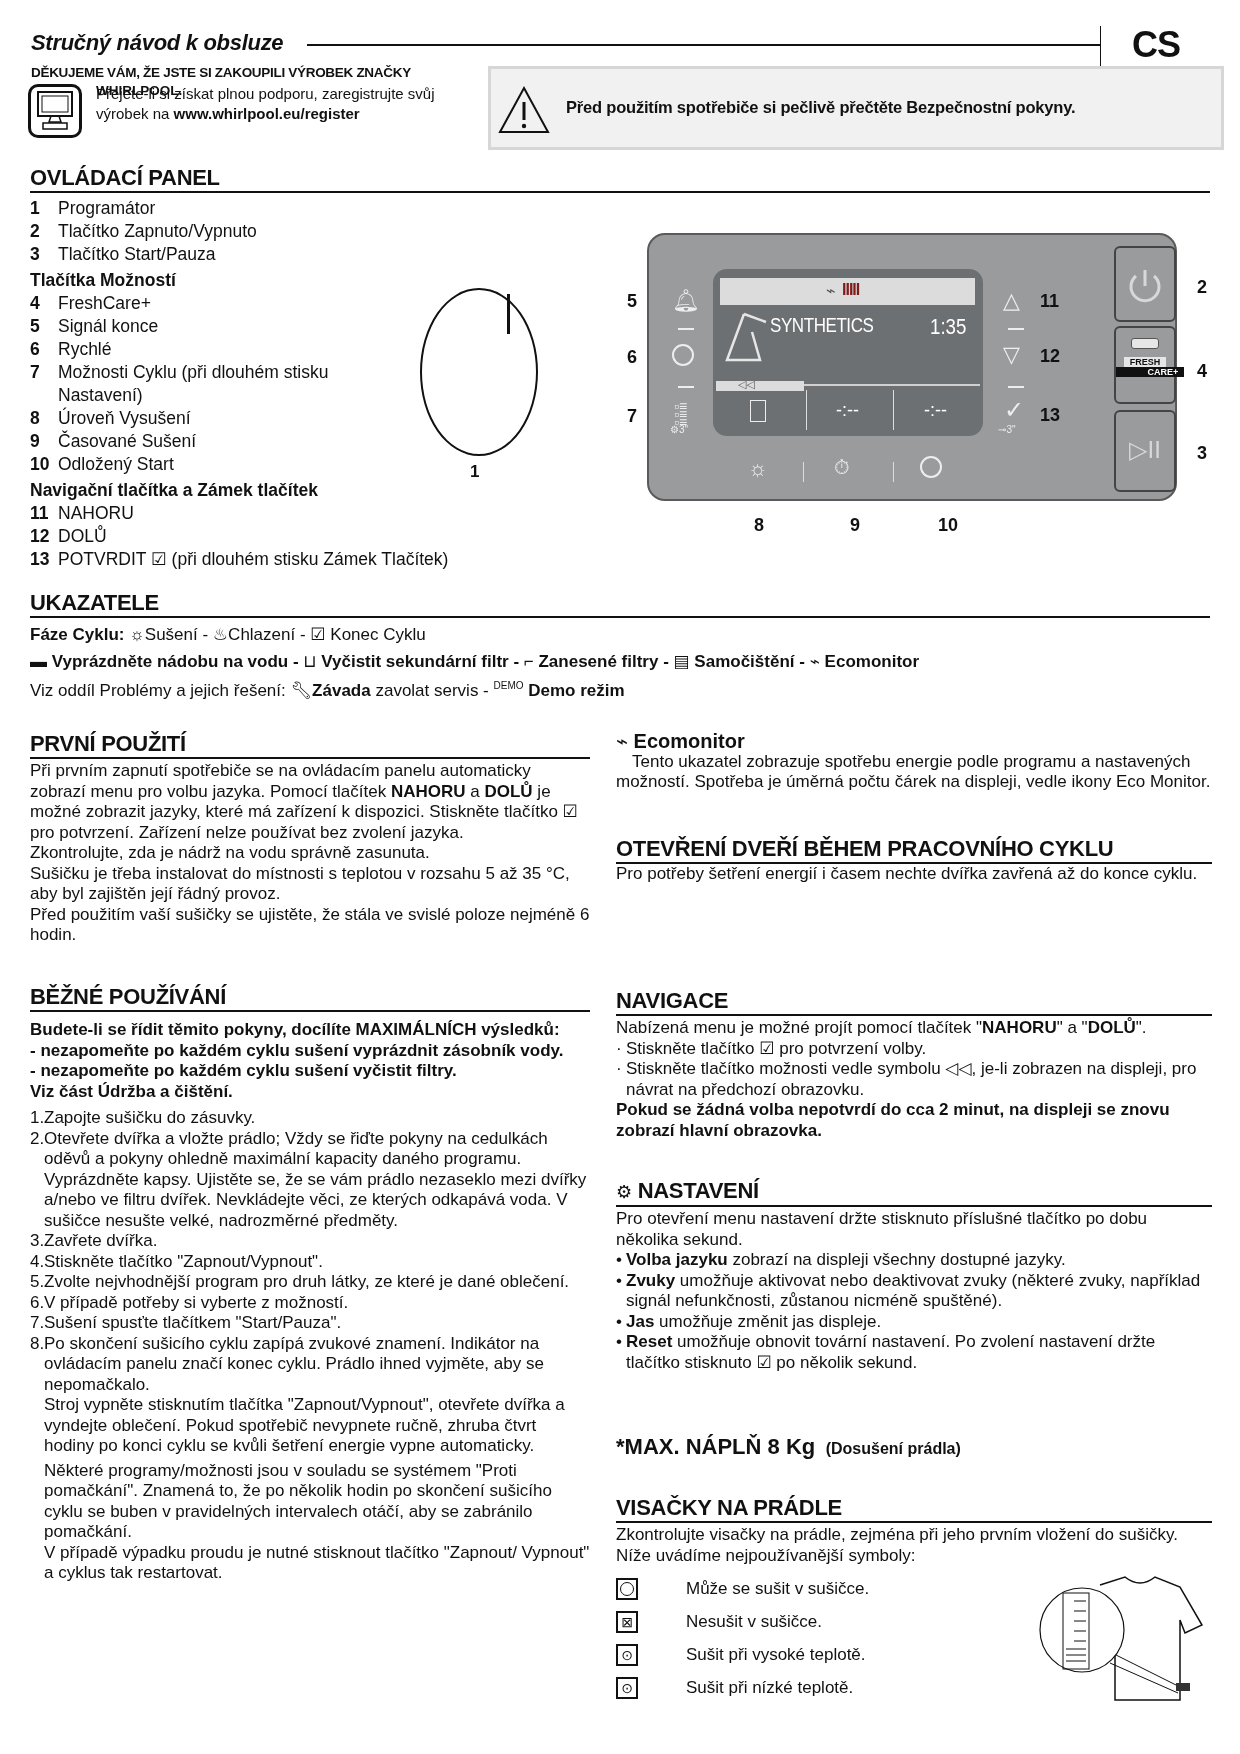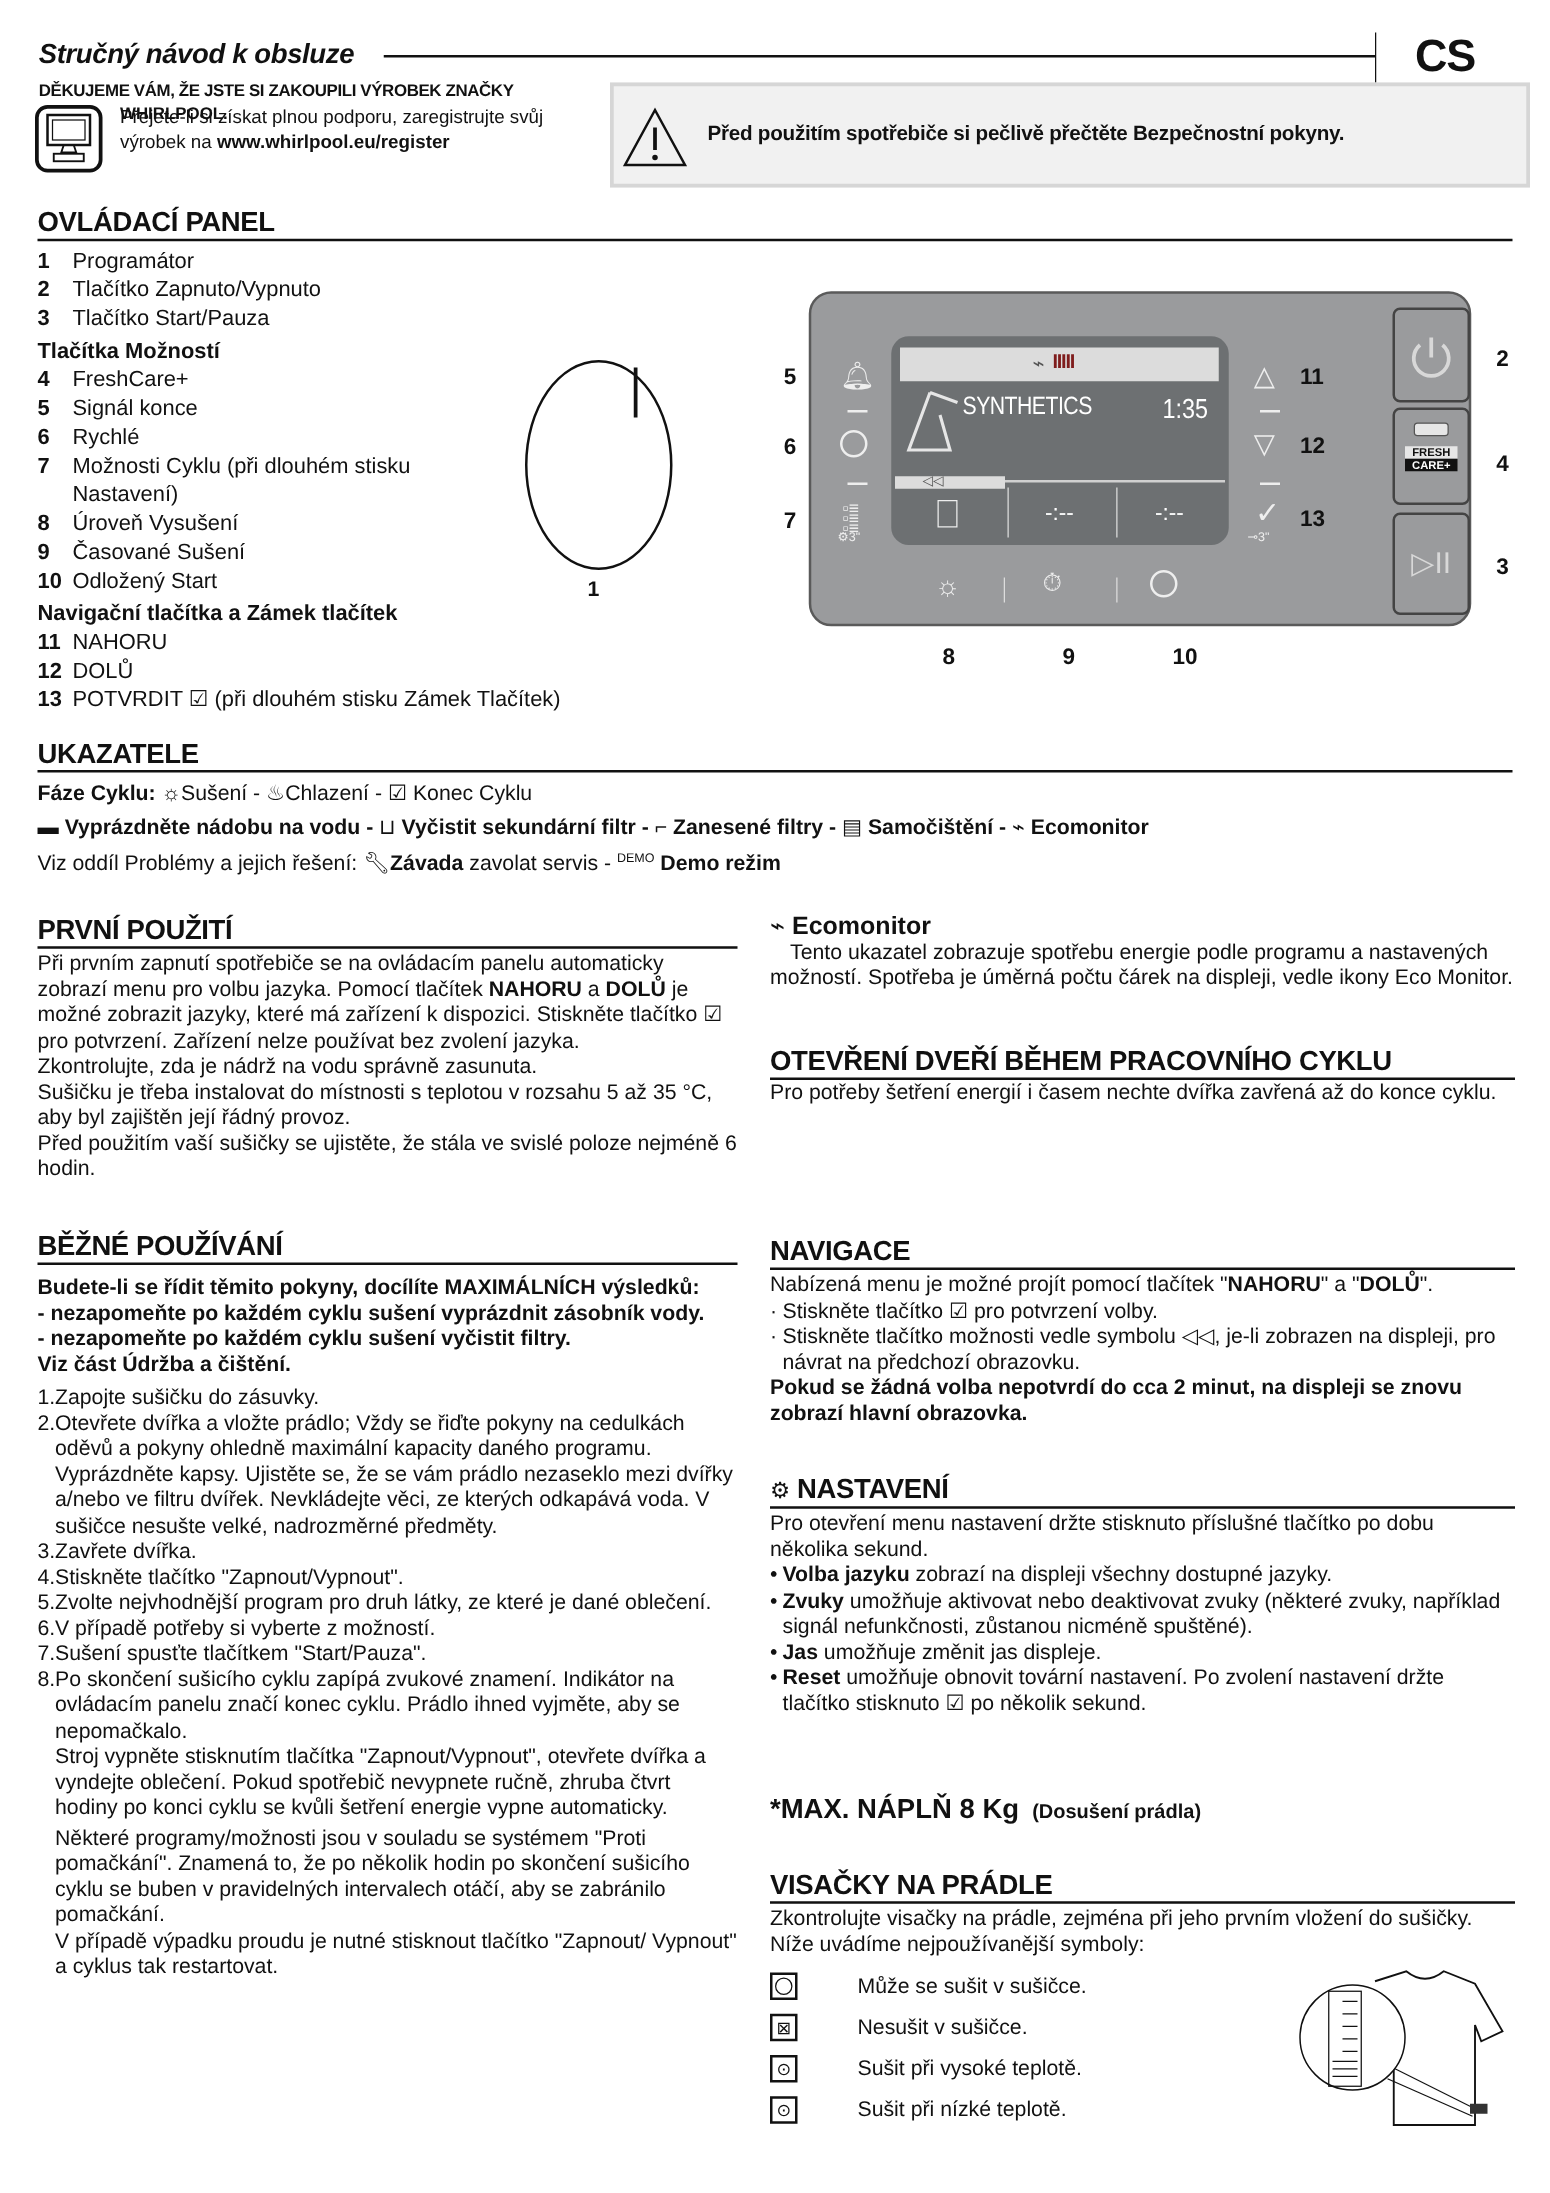--- a/index.html
+++ b/index.html
@@ -193,21 +193,21 @@
 
 <div class="abs side-btn" style="left:1114px;top:246px;height:76px;">
   <svg width="58" height="72" viewBox="0 0 58 72">
       <path d="M20 28 A14 14 0 1 0 38 28" fill="none" stroke="#d8d8d8" stroke-width="3"></path>
       <line x1="29" y1="22" x2="29" y2="38" stroke="#d8d8d8" stroke-width="3"></line>
     </svg>
 </div>
 <div class="abs side-btn" style="left:1114px;top:326px;height:78px;">
   <div style="margin:10px auto 0;width:26px;height:9px;background:#e6e6e6;border:1px solid #555;border-radius:3px;"></div>
   <div style="margin:8px auto 0;width:42px;background:#e6e6e6;font-size:9px;font-weight:bold;text-align:center;">FRESH</div>
-  <div style="margin:0 auto;width:42px;background:#111;color:#fff;font-size:9px;font-weight:bold;text-align:center;">CARE+</div>
+  <div style="margin:0 auto;width:42px;background:#111;color:#fff;font-size:9px;font-weight:bold;text-align:center;padding-left:26px;">CARE+</div>
 </div>
 <div class="abs side-btn" style="left:1114px;top:410px;height:82px;">
   <div style="text-align:center;margin-top:24px;font-size:24px;color:#d8d8d8;">▷II</div>
 </div>
 
 <div class="abs cnum" style="left:627px;top:291px;">5</div>
 <div class="abs cnum" style="left:627px;top:347px;">6</div>
 <div class="abs cnum" style="left:627px;top:406px;">7</div>
 <div class="abs cnum" style="left:1040px;top:291px;">11</div>
 <div class="abs cnum" style="left:1040px;top:346px;">12</div>

